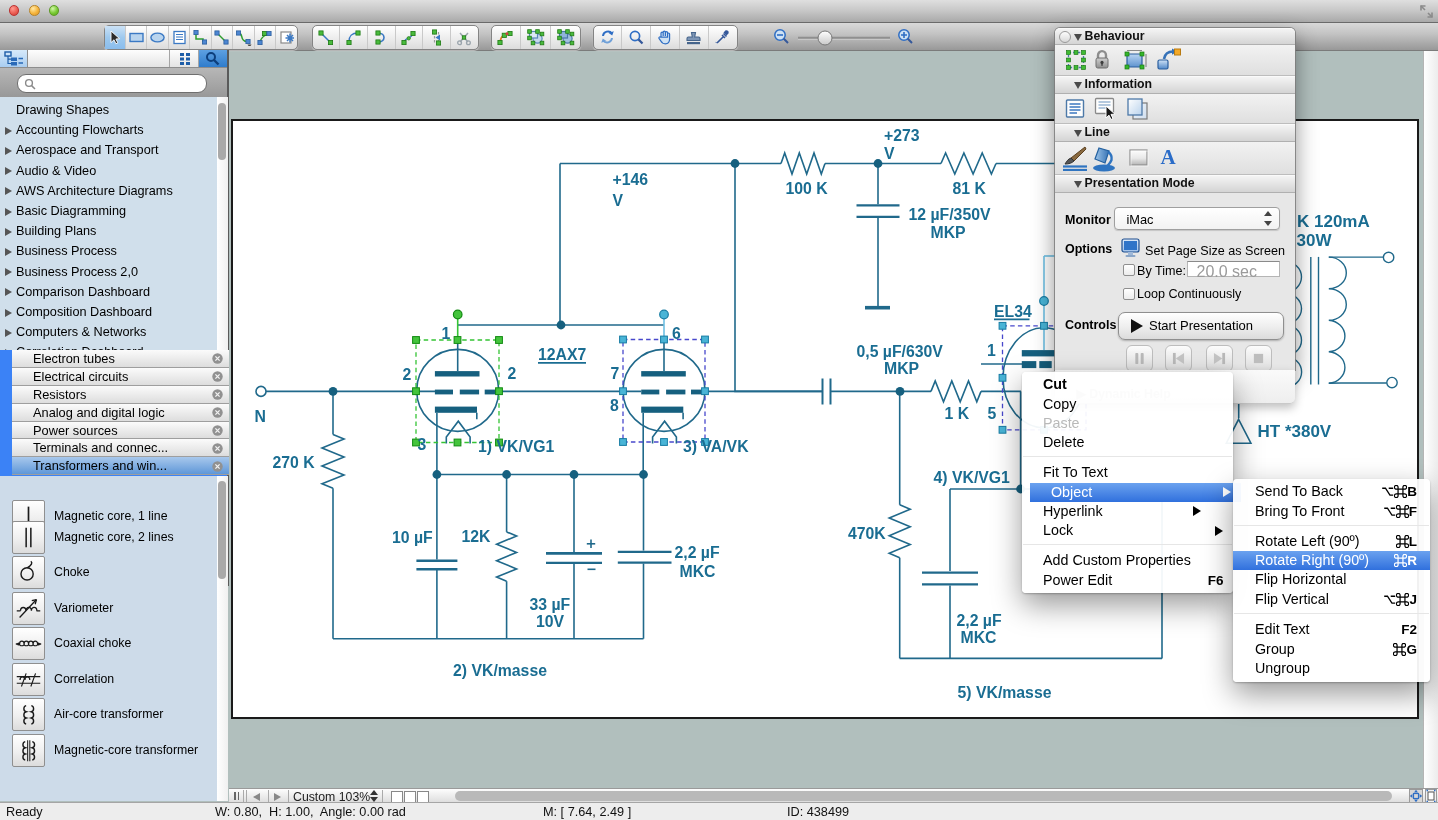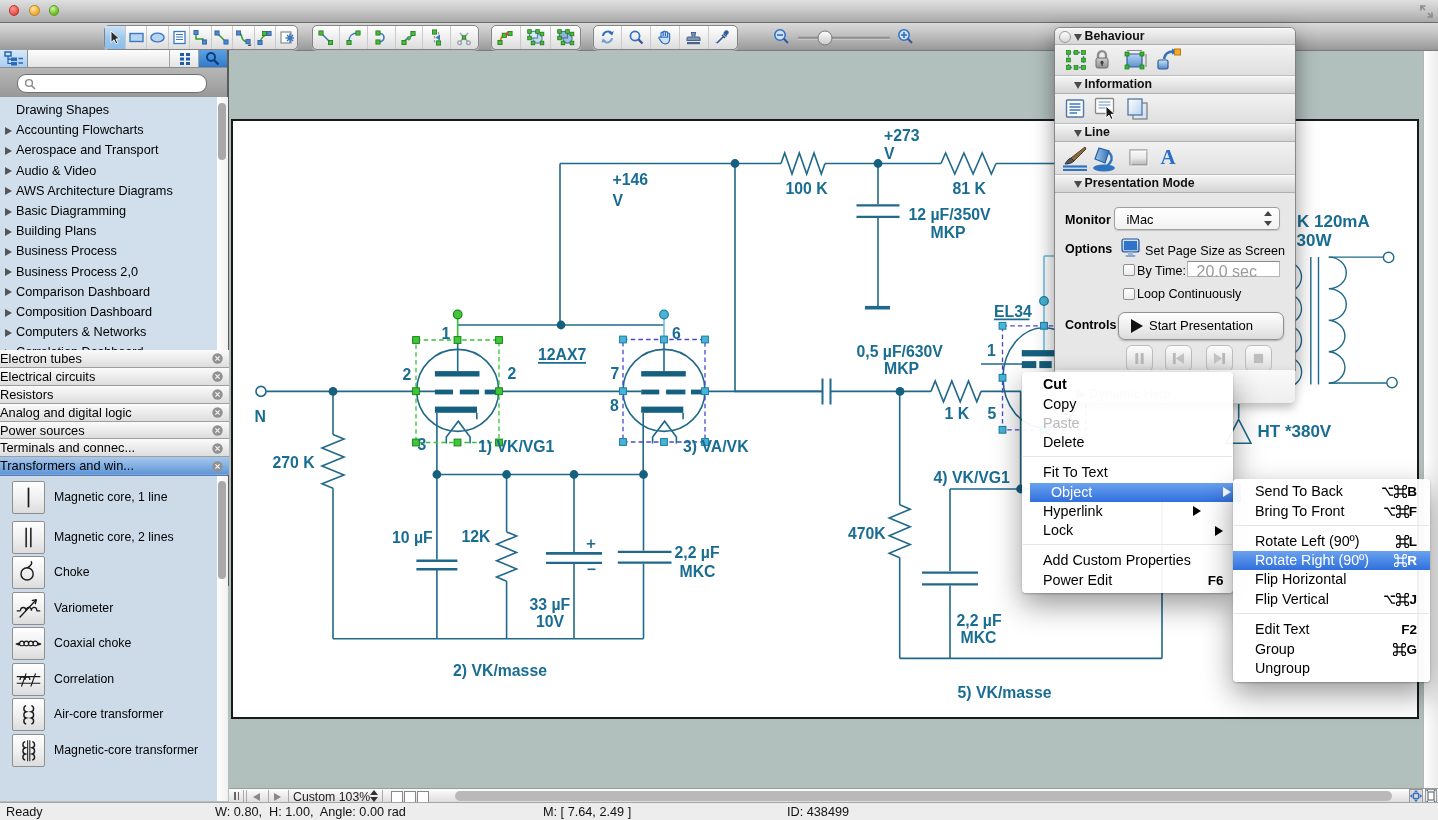--- a/index.html
+++ b/index.html
@@ -18,21 +18,21 @@
 #tabrow{left:0;top:0;width:227px;height:17px;background:linear-gradient(#fdfdfd,#e4e4e4);border-bottom:1px solid #8d8d8d;}
 .tab{top:0;height:17px;box-sizing:border-box;}
 #searchband{left:0;top:18px;width:227px;height:29px;background:linear-gradient(#b7b7b7,#989898);}
 #searchpill{left:17px;top:6px;width:188px;height:17px;background:#fff;border:1px solid #6f6f6f;border-radius:9px;}
 #catlist{left:0;top:47px;width:227px;height:253px;background:#d0dfeb;overflow:hidden;}
 .cat{position:absolute;height:20px;line-height:20px;font-size:12.7px;color:#000;padding-left:16px;white-space:nowrap;}
 .cat .tri{position:absolute;left:5px;top:6.5px;width:0;height:0;border-left:7px solid #555;border-top:4.5px solid transparent;border-bottom:4.5px solid transparent;}
 .vsb{background:linear-gradient(90deg,#ffffff,#f0f0f0);width:11px;}
 .vsbthumb{left:1px;width:8px;background:#a9a9a9;border-radius:5px;}
 #liblist{left:0;top:300px;width:229px;}
-.librow{height:17.9px;background:linear-gradient(#fbfbfb,#dddddd);border-bottom:1px solid #9e9e9e;font-size:12.8px;color:#000;line-height:17.5px;position:relative;box-sizing:border-box;}
+.librow{height:17.9px;background:linear-gradient(#fbfbfb,#dddddd);border-bottom:1px solid #9e9e9e;font-size:12.8px;color:#000;line-height:17.5px;padding-left:21px;position:relative;box-sizing:border-box;margin-left:12px;}
 .librow.sel{background:linear-gradient(#a8c8ec,#5f97d8);}
 #shapelist{left:0;top:425.5px;width:227px;height:325px;background:#cddbe9;}
 .shaperow{position:absolute;left:0;width:227px;height:35.5px;}
 .sicon{position:absolute;left:12px;top:0;width:33px;height:33px;background:linear-gradient(#ffffff,#efefef 55%,#dcdcdc);border:1px solid #8f8f8f;border-radius:2px;box-sizing:border-box;}
 .slabel{position:absolute;left:54px;top:9px;font-size:12.3px;color:#000;white-space:nowrap;}
 
 #canvasbg{left:229px;top:50px;width:1194px;height:738px;background:#b1bfbd;}
 #vscroll{left:1423px;top:50px;width:15px;height:738px;background:linear-gradient(90deg,#ffffff,#ececec);border-left:1px solid #b5b5b5;box-sizing:border-box;}
 #page{left:231px;top:119px;width:1188px;height:600px;background:#fff;border:2px solid #1a1a1a;box-sizing:border-box;}
 #hscrollrow{left:229px;top:788px;width:1209px;height:14px;background:linear-gradient(#fdfdfd,#dedede);border-top:1px solid #9a9a9a;box-sizing:border-box;}
@@ -537,21 +537,21 @@
       <div class="librow">Terminals and connec...<svg width="11" height="11" viewBox="0 0 11 11" style="position:absolute;right:6px;top:3.2px;">
           <circle cx="5.5" cy="5.5" r="5.2" fill="#919191"></circle>
           <path d="M3.4,3.4 L7.6,7.6 M7.6,3.4 L3.4,7.6" stroke="#f2f2f2" stroke-width="1.3"></path>
         </svg></div>
       <div class="librow sel">Transformers and win...<svg width="11" height="11" viewBox="0 0 11 11" style="position:absolute;right:6px;top:3.2px;">
           <circle cx="5.5" cy="5.5" r="5.2" fill="#919191"></circle>
           <path d="M3.4,3.4 L7.6,7.6 M7.6,3.4 L3.4,7.6" stroke="#f2f2f2" stroke-width="1.3"></path>
         </svg></div>
     </div>
   <div class="abs" id="shapelist">
-      <div class="shaperow" style="top:5px;padding-left:32px;">
+      <div class="shaperow" style="top:24px;padding-left:32px;">
         <span class="sicon">
           <span style="position:absolute;left:0px;top:0px;line-height:0;"><svg width="31" height="31" viewBox="0 0 33 33">
               <path d="M16.5,6 V27" stroke="#1a1a1a" fill="none" stroke-width="1.8"></path>
             </svg></span>
         </span>
         <span class="slabel">Magnetic core, 1 line</span>
       </div>
       <div class="shaperow" style="top:45px;">
         <span class="sicon">
           <span style="position:absolute;left:0px;top:0px;line-height:0;"><svg width="31" height="31" viewBox="0 0 33 33">

